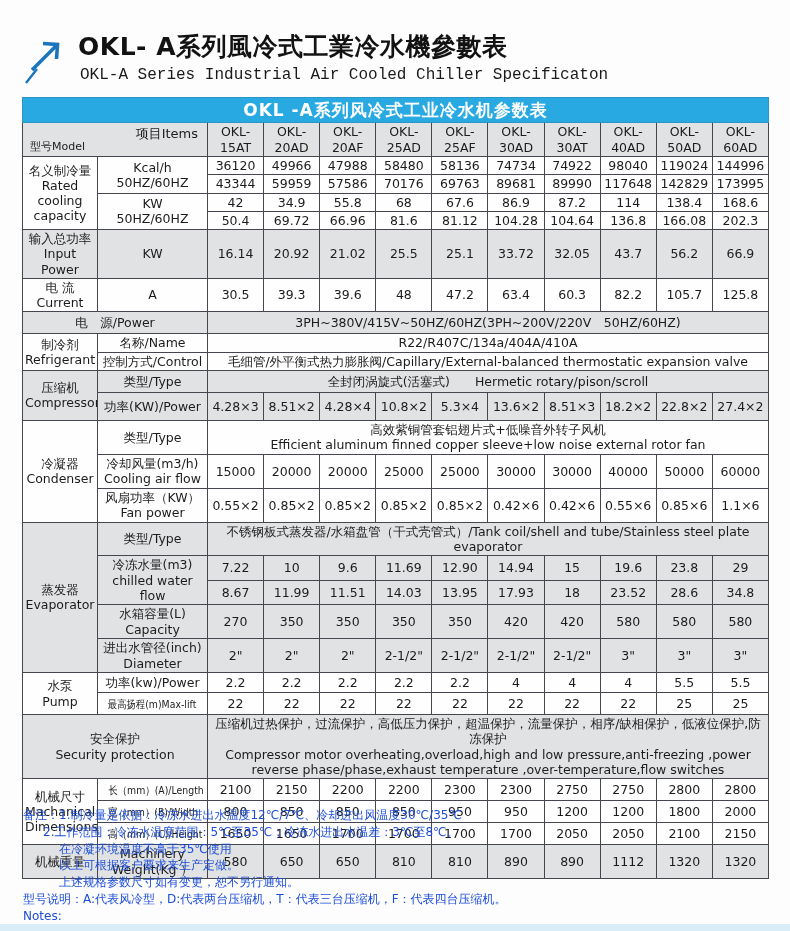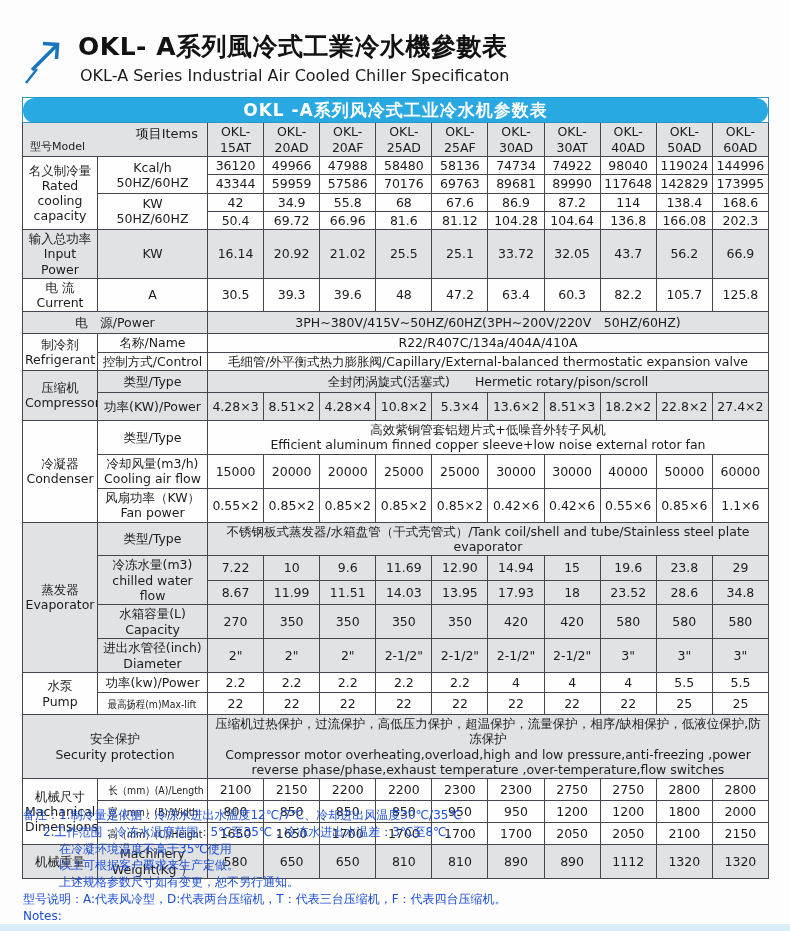--- a/index.html
+++ b/index.html
@@ -7,30 +7,30 @@
   body {
     width:790px; height:931px; position:relative; overflow:hidden;
     background:#fdfdfe; color:#1c1c1e;
     font-family:"DejaVu Sans","Liberation Sans",sans-serif;
   }
   
   .page-header { position:absolute; top:30px; left:24px; display:flex; align-items:flex-start; }
   .logo { width:46px; height:50px; margin-top:4px; }
   .titles { margin-left:8px; }
   .title-zh { font-size:25px; font-weight:700; color:#121212; margin:0; letter-spacing:0.5px; }
-  .title-en { font-size:16px; font-weight:500; color:#1a1a1a; margin:3px 0 0 2px; }
+  .title-en { font-size:16px; font-weight:500; color:#1a1a1a; margin:3px 0 0 2px;font-family:Liberation Mono, monospace; }
   
   table.spec { position:absolute; top:97px; left:22px; width:746px;
     border-collapse:collapse; table-layout:fixed; }
   table.spec td {
     border:1px solid #46464e; text-align:center; vertical-align:middle;
     font-size:12.5px; line-height:1.22; padding:1px 2px; overflow:hidden;
   }
   tr.banner td { background:#29a9e1; color:#ffffff; font-size:17px; font-weight:600;
-    height:25px; letter-spacing:1px; border-color:#2b95c6;border-radius:12px; }
+    height:25px; letter-spacing:1px; border-color:#2b95c6; }
   tr.gray  td { background:#e1e2e3; }
   tr.white td { background:#fefefe; }
   .pre { white-space:pre-line; }
   .h17{height:17px} .h19{height:22px} .h20{height:20px} .h28{height:28px}
   .h31{height:31px} .h34{height:34px} .h48{height:48px}
   
   td.diag { position:relative; padding:0;
     background-image:linear-gradient(to bottom right,
       transparent calc(50% - 0.8px), #55555d calc(50% - 0.8px),
       #55555d calc(50% + 0.8px), transparent calc(50% + 0.8px));

